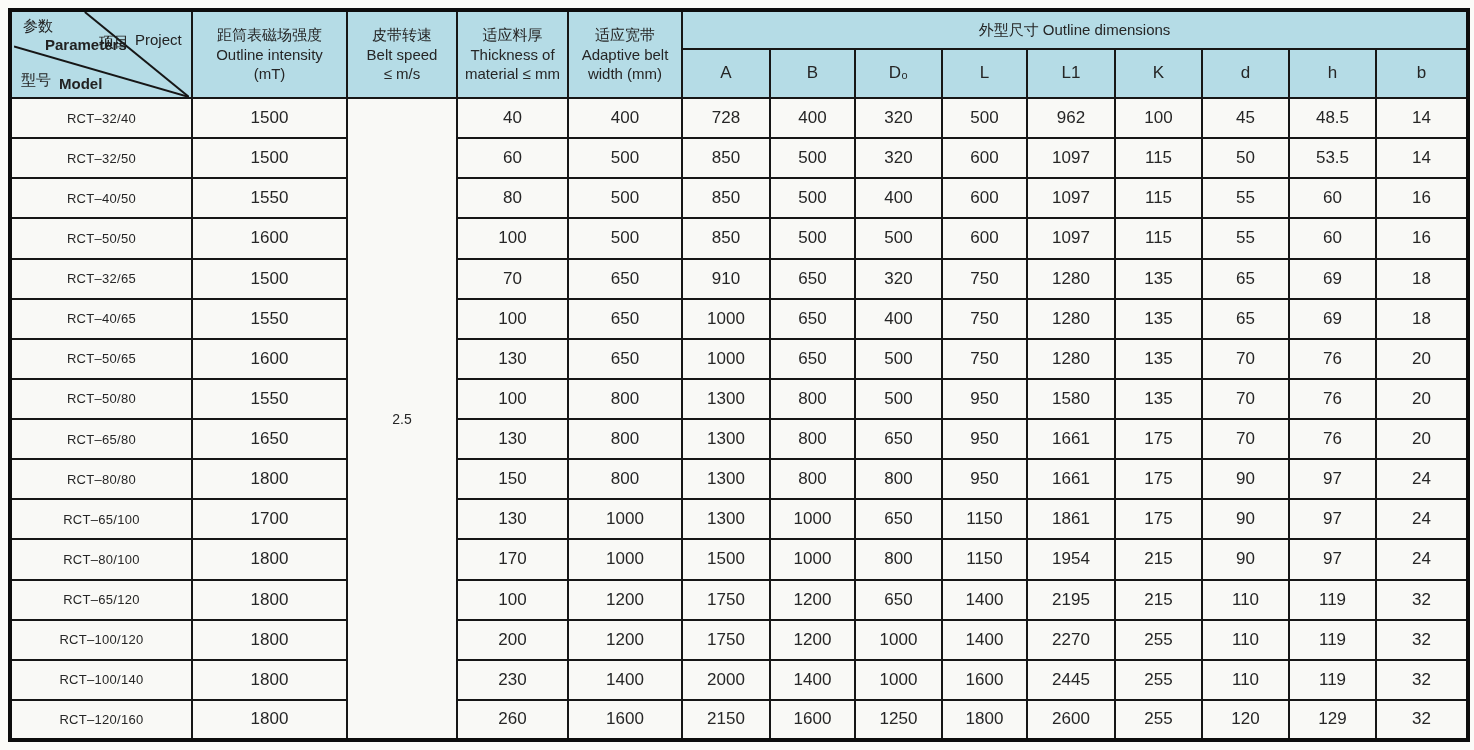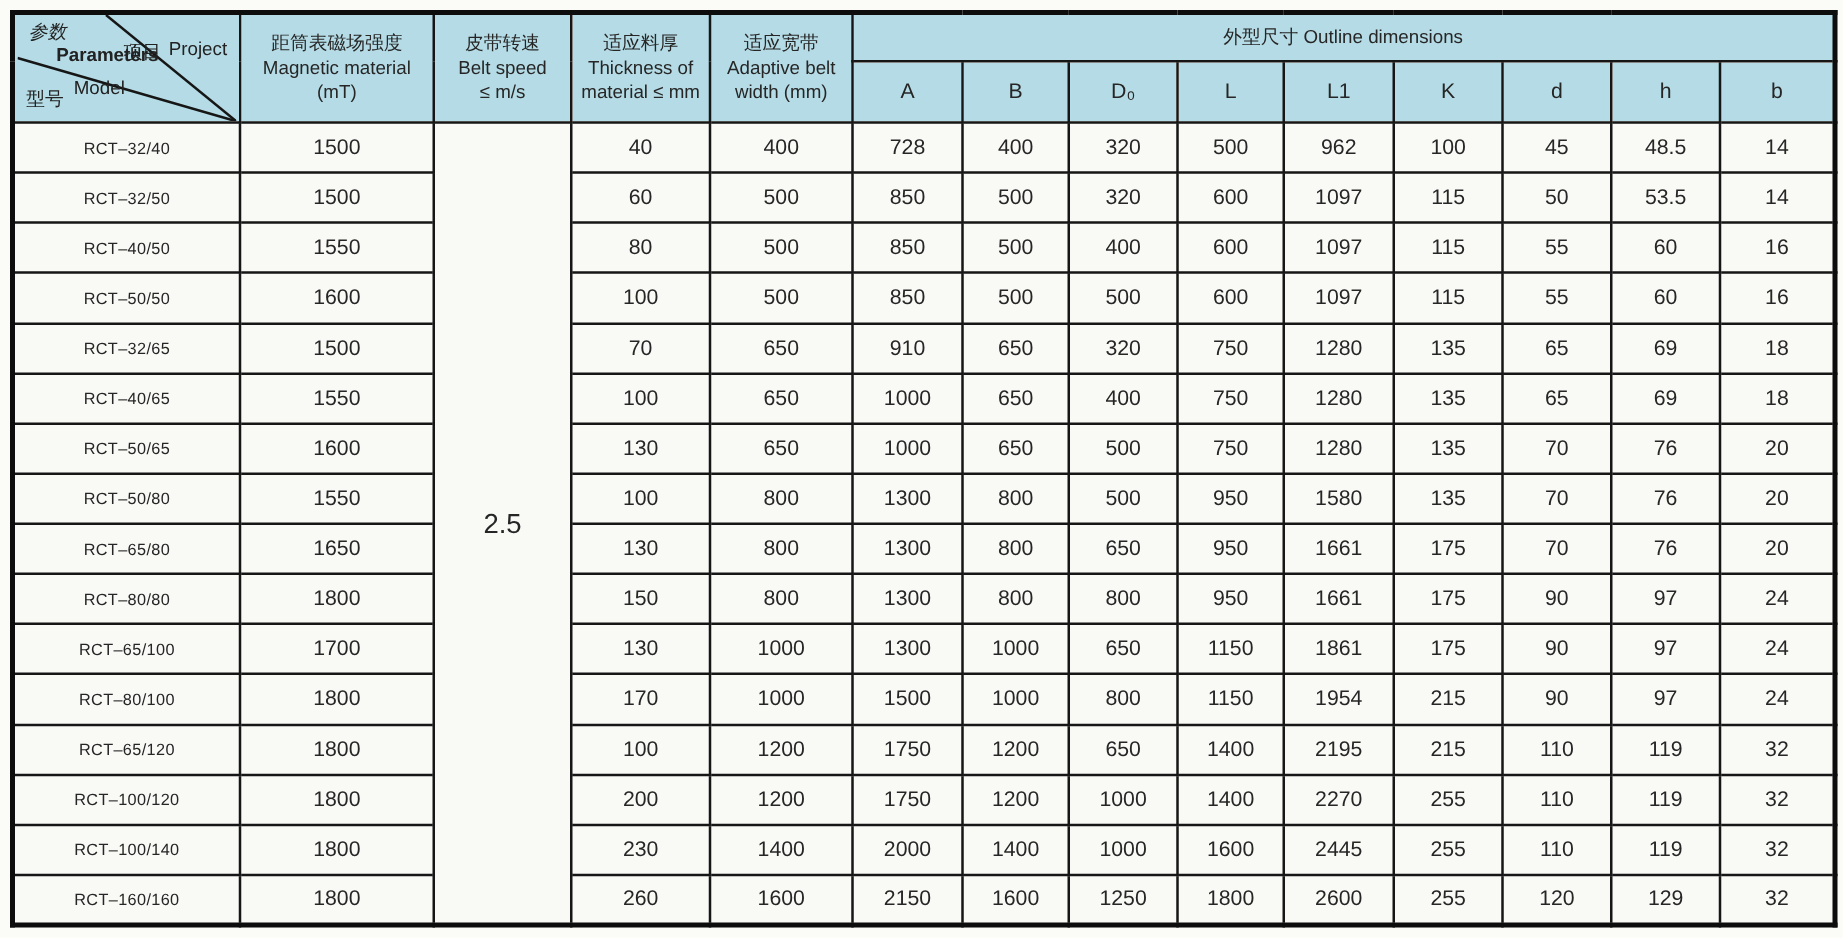--- a/index.html
+++ b/index.html
@@ -44,21 +44,21 @@
   }
   thead tr.group-row { height: 39px; }
   thead tr.sub-row   { height: 49px; }
   thead th.outline-sub { font-size: 17px; }
   tbody tr { height: 40px; }
   tbody td {
     font-size: 17px;
     background: transparent;
   }
   td.model-cell { font-size: 13px; letter-spacing: 0.3px; }
-  td.belt-speed-cell { font-size: 22px; }
+  td.belt-speed-cell { font-size: 14px; }
   
   th.corner {
     position: relative;
     padding: 0;
   }
   .corner-wrap {
     position: relative;
     width: 100%;
     height: 100%;
     min-height: 84px;
@@ -67,26 +67,26 @@
     position: absolute;
     left: 0; top: 0;
     width: 100%; height: 100%;
   }
   .corner-label {
     position: absolute;
     font-size: 15px;
     white-space: nowrap;
     color: #222;
   }
-  .lbl-param-cn   { left: 9px;  top: 4px; font-style: italic;  }
+  .lbl-param-cn   { left: 9px;  top: 4px;  }
   .lbl-param-en   { left: 31px; top: 23px; font-weight: bold; }
   .lbl-project-cn { left: 85px; top: 1px; margin-top: 19px;  }
   .lbl-project-en { left: 121px;top: 18px; }
   .lbl-model-cn   { left: 7px;  top: 58px; }
-  .lbl-model-en   { left: 45px; top: 49px; }
+  .lbl-model-en   { left: 45px; top: 62px; font-weight: bold; }
 </style>
 </head>
 <body>
 
 <div class="page">
   <table class="spec">
     <colgroup>
       <col style="width:182px">
         <col style="width:155px">
         <col style="width:110px">
@@ -113,21 +113,21 @@
             <span class="corner-label lbl-param-cn">参数</span>
             <span class="corner-label lbl-param-en">Parameters</span>
             <span class="corner-label lbl-project-cn">项目</span>
             <span class="corner-label lbl-project-en">Project</span>
             <span class="corner-label lbl-model-cn">型号</span>
             <span class="corner-label lbl-model-en">Model</span>
           </div>
         </th>
         <th rowspan="2">
           <div>距筒表磁场强度</div>
-          <div>Magnetic material</div>
+          <div>Outline intensity</div>
           <div>(mT)</div>
         </th>
         <th rowspan="2">
           <div>皮带转速</div>
           <div>Belt speed</div>
           <div>≤ m/s</div>
         </th>
         <th rowspan="2">
           <div>适应料厚</div>
           <div>Thickness of</div>
@@ -373,21 +373,21 @@
           <td>1400</td>
           <td>1000</td>
           <td>1600</td>
           <td>2445</td>
           <td>255</td>
           <td>110</td>
           <td>119</td>
           <td>32</td>
         </tr>
         <tr>
-          <td class="model-cell">RCT–160/160</td>
+          <td class="model-cell">RCT–120/160</td>
           <td>1800</td>
           <td>260</td>
           <td>1600</td>
           <td>2150</td>
           <td>1600</td>
           <td>1250</td>
           <td>1800</td>
           <td>2600</td>
           <td>255</td>
           <td>120</td>

